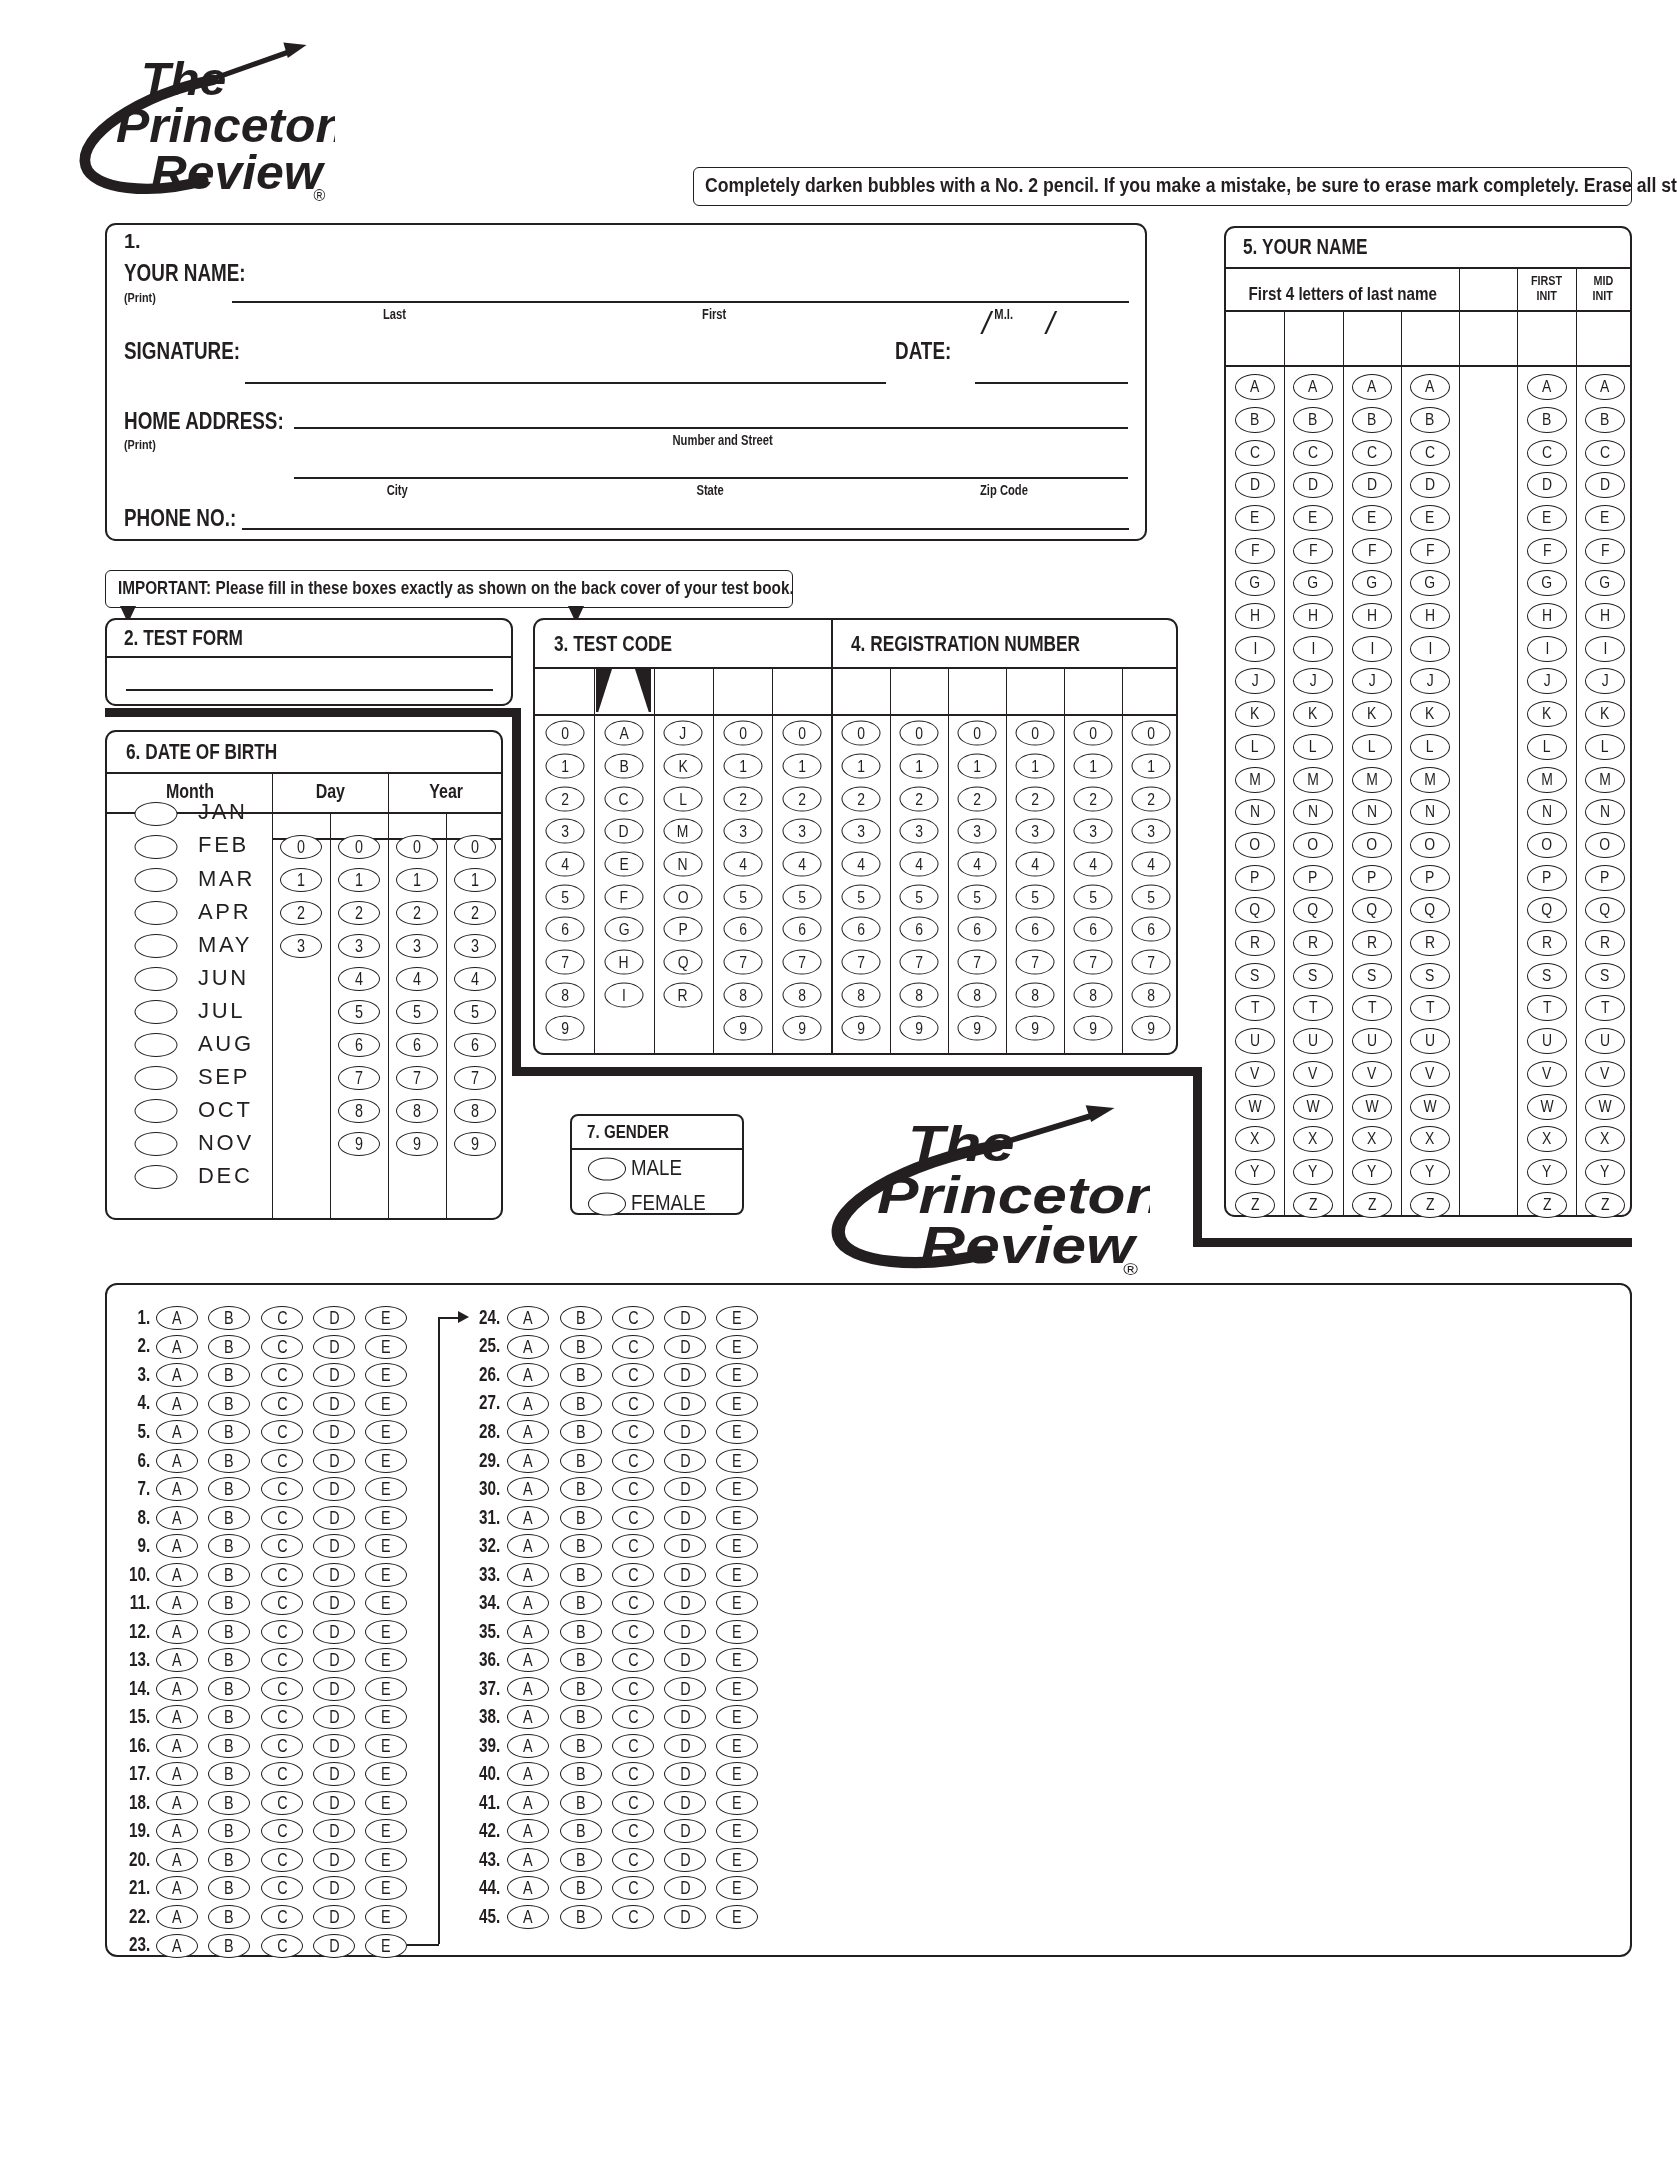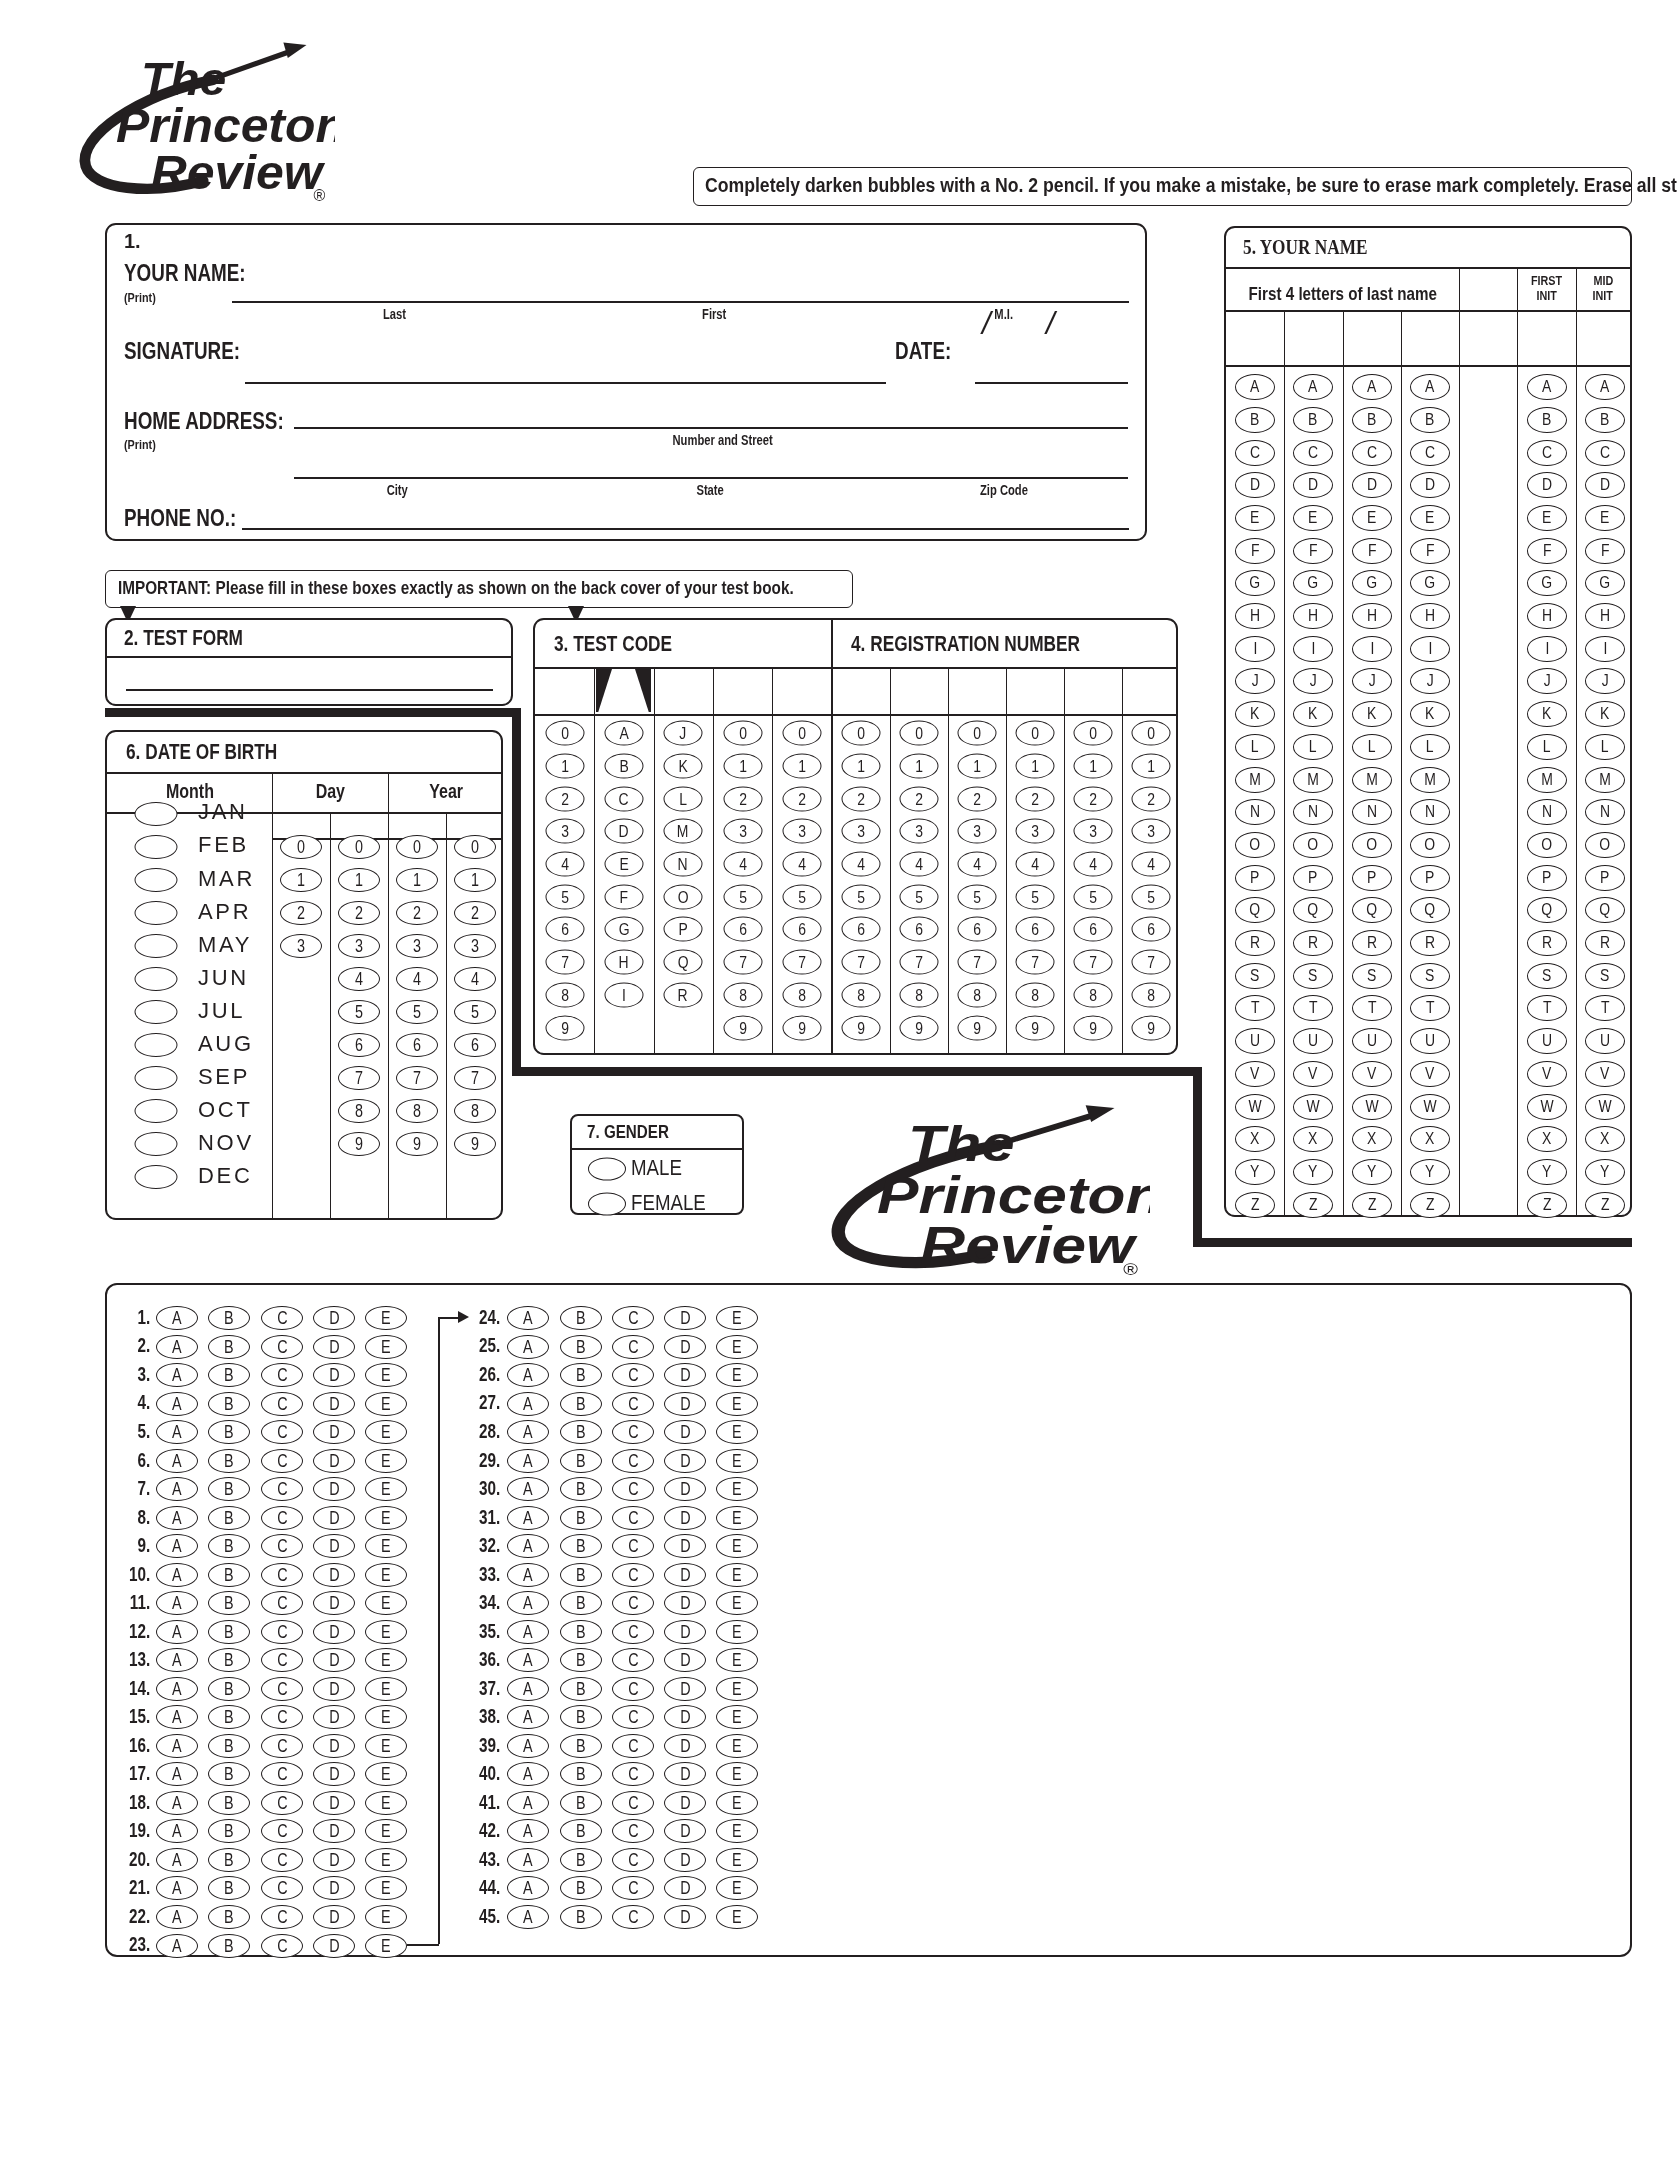--- a/index.html
+++ b/index.html
@@ -74,21 +74,21 @@
 
     <div class="ln" style="left:187px;top:252px;width:834px;height:1.7px;"></div>
     <div class="sublbl" style="left:290px;top:257px;"><span class="condC">City</span></div>
     <div class="sublbl" style="left:603px;top:257px;"><span class="condC">State</span></div>
     <div class="sublbl" style="left:897px;top:257px;"><span class="condC">Zip Code</span></div>
 
     <div class="lbl" style="left:17px;top:280px;font-size:23.6px;"><span class="cond">PHONE NO.:</span></div>
     <div class="ln" style="left:135px;top:303px;width:887px;height:1.7px;"></div>
   </div>
 
-  <div class="rbox" style="left:105px;top:570px;width:748px;height:38px;line-height:34px;padding-left:12px;">
+  <div class="rbox" style="left:105px;top:570px;width:688px;height:38px;line-height:34px;padding-left:12px;">
     <span class="cond" style="font-size:18px;font-weight:bold;transform:scaleX(.85);">IMPORTANT:  Please fill in these boxes exactly as shown on the back cover of your test book.</span>
   </div>
   <div class="tri-down" style="left:120px;top:606px;"></div>
   <div class="tri-down" style="left:568px;top:606px;"></div>
 
   <div class="box" id="sec2" style="left:105px;top:618px;width:408px;height:88px;">
     <div class="lbl" style="left:17px;top:0;height:36px;line-height:36px;font-size:21.6px;"><span class="cond">2.  TEST FORM</span></div>
     <div class="ln" style="left:0;top:36px;width:404px;height:1.7px;"></div>
     <div class="ln" style="left:19px;top:69px;width:367px;height:1.7px;"></div>
   </div>
@@ -441,21 +441,21 @@
       </div>
       <div class="bubble" style="left: 616px; top: 375px; width: 39px; height: 25px; font-size: 17px;">
         <span>8</span>
       </div>
       <div class="bubble" style="left: 616px; top: 408px; width: 39px; height: 25px; font-size: 17px;">
         <span>9</span>
       </div>
     </div>
 
   <div class="box" id="sec5" style="left:1224px;top:226px;width:408px;height:991px;">
-    <div class="lbl" style="left:17px;top:0;height:38px;line-height:38px;font-size:21.6px;font-family:Liberation Serif, serif;"><span class="cond">5.  YOUR NAME</span></div>
+    <div class="lbl" style="left:17px;top:0;height:38px;line-height:38px;font-size:21.6px;"><span class="cond">5.  YOUR NAME</span></div>
     <div style="position:absolute;left:0;top:39px;width:233px;height:54px;display:flex;align-items:center;justify-content:center;font-size:19px;font-weight:bold;">
         <span class="condC">First 4 letters of last name</span>
       </div>
     <div style="position:absolute;left:291px;top:39px;width:59px;height:42px;display:flex;flex-direction:column;align-items:center;justify-content:center;font-size:13.5px;font-weight:bold;line-height:15px;">
       <span class="condC">FIRST</span>
         <span class="condC">INIT</span>
     </div>
     <div style="position:absolute;left:350px;top:39px;width:54px;height:42px;display:flex;flex-direction:column;align-items:center;justify-content:center;font-size:13.5px;font-weight:bold;line-height:15px;">
       <span class="condC">MID</span>
         <span class="condC">INIT</span>

